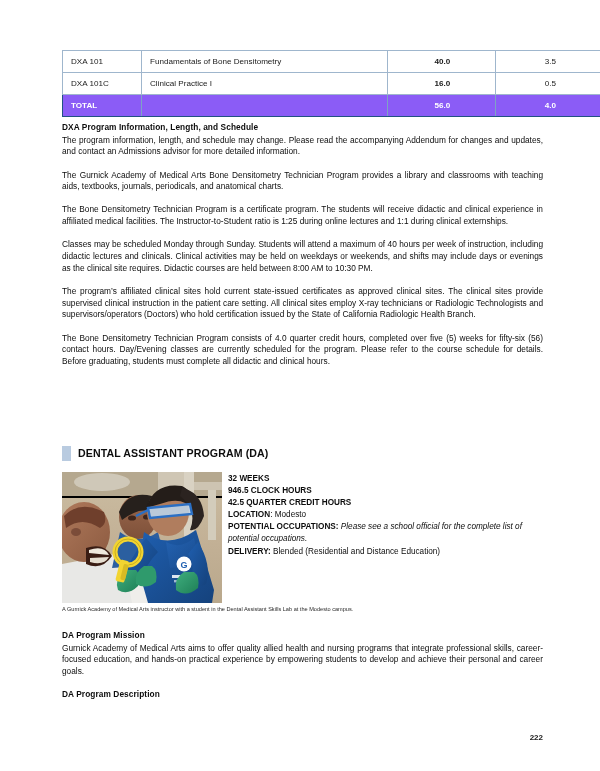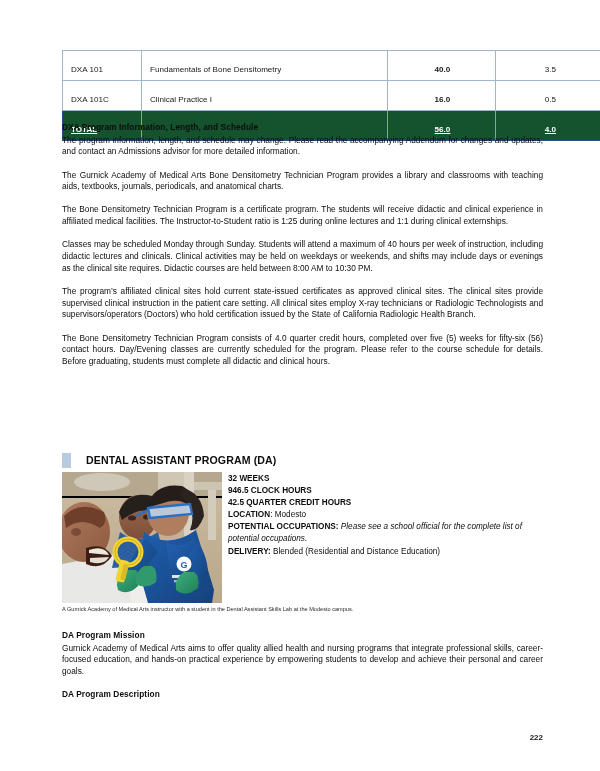--- a/index.html
+++ b/index.html
@@ -26,38 +26,37 @@
     position: absolute;
     left: 62px;
     top: 50px;
     width: 481px;
     border-collapse: collapse;
     table-layout: fixed;
     font-size: 8.1px;
   }
   .course-table td {
     border: 1px solid #9fb6cd;
-    padding: 12px 6px 4px 8px;
+    padding: 4px 6px 4px 8px;
     height: 13px;
     line-height: 11px;
     vertical-align: middle;
     color: #1a1a1a;
   }
   .col-code   { width: 64px; }
   .col-title  { width: 231px; }
   .col-hours  { width: 93px; text-align: center; font-weight: bold; }
   .col-credit { width: 93px; text-align: center; }
 
   .total-row td {
-    background: #14532d;
+    background: #8b5cf6;
     color: #ffffff;
     font-weight: bold;
     border: 1px solid #215283;
     border-right-color: #7ea2c4;
-    text-decoration: underline;
   }
   .total-row td:last-child { border-right: 1px solid #215283; }
 
   
   .body-wrap {
     position: absolute;
     left: 62px;
     top: 122px;
     width: 481px;
   }
@@ -90,21 +89,21 @@
   .accent-bar {
     width: 9px;
     height: 15px;
     background: #b9cbe0;
     margin-right: 7px;
     flex: 0 0 auto;
   }
   .section-head h2 {
     font-size: 10.6px;
     font-weight: bold;
-    margin: 8px;
+    margin: 0;
     letter-spacing: 0.01em;
     line-height: 13px;
   }
 
   
   .photo-row {
     position: absolute;
     left: 62px;
     top: 472px;
     width: 481px;

